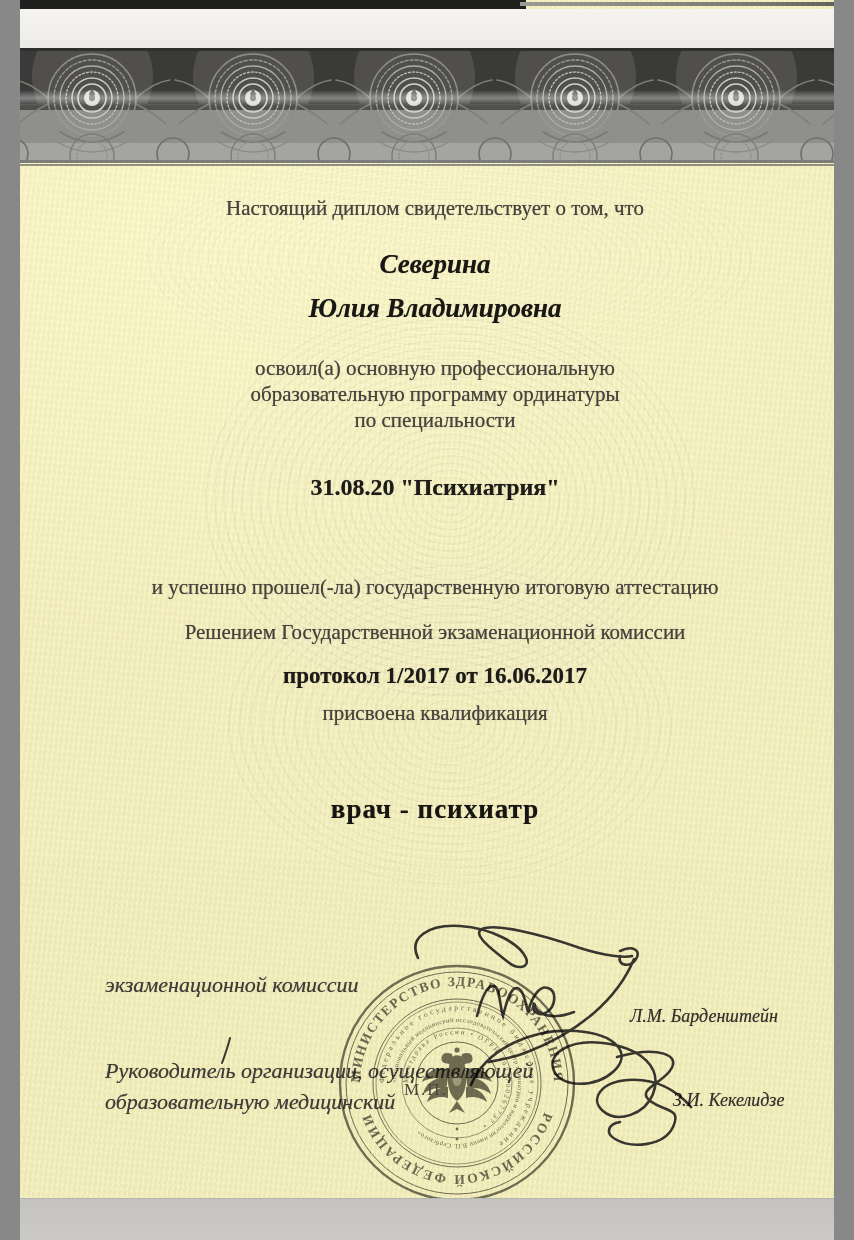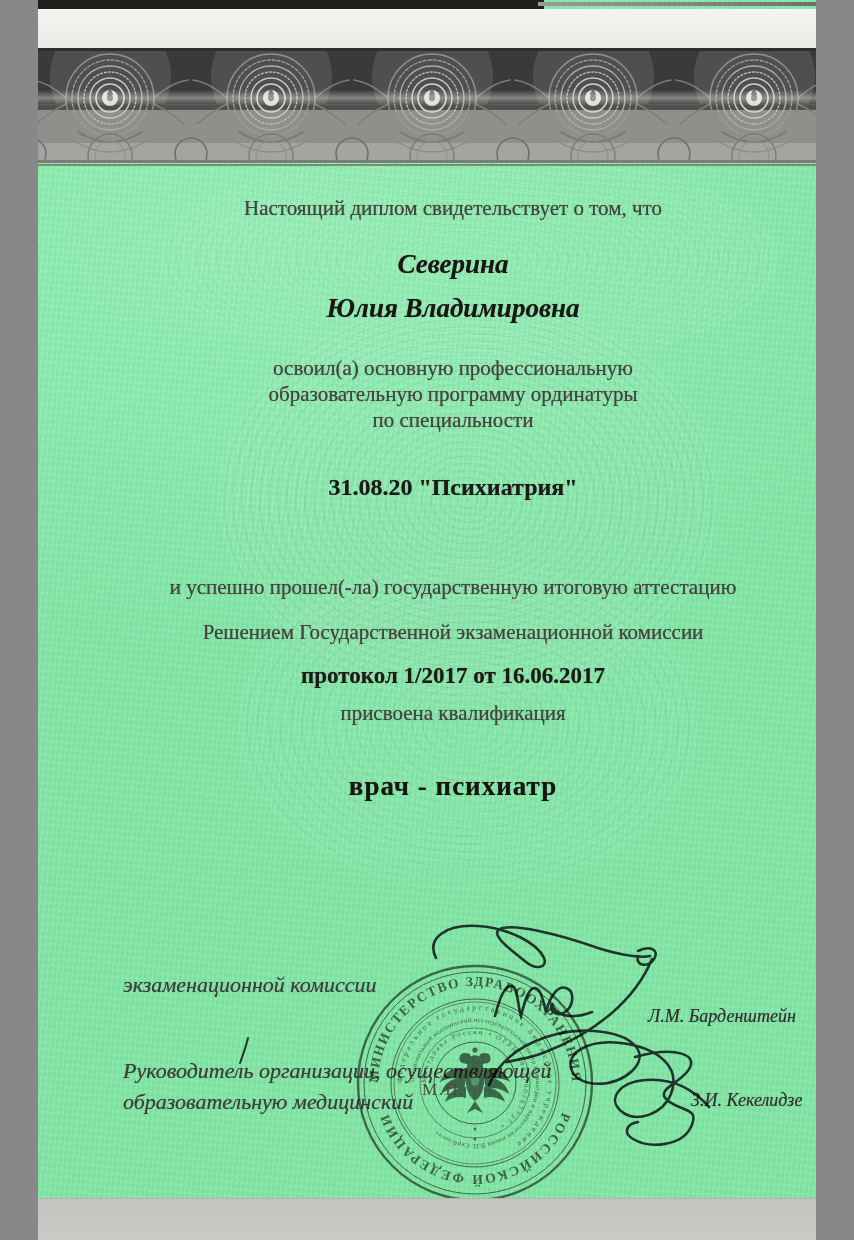--- a/index.html
+++ b/index.html
@@ -1,19 +1,20 @@
 <!DOCTYPE html>
 <html><head>
 <meta charset="utf-8">
 <style>
   html,body{margin:0;padding:0;background:#888;}
   #page{
     position:relative;width:778px;height:1240px;margin:0 auto;overflow:hidden;
-    background:#86efac;
+    background:#fef9c3;
     font-family:"Liberation Serif","DejaVu Serif",serif;
+    padding-left:36px;
   }
   
   .texture{position:absolute;inset:0;pointer-events:none;
     background:
       repeating-linear-gradient(96deg, rgba(255,255,255,.05) 0 2px, rgba(0,0,0,.022) 2px 5px),
       repeating-linear-gradient(4deg, rgba(255,255,255,.03) 0 3px, rgba(0,0,0,.012) 3px 7px),
       radial-gradient(900px 500px at 30% 18%, rgba(255,255,255,.10), rgba(0,0,0,.03) 85%);
   }
   .crosshatch{position:absolute;left:0;top:860px;width:854px;height:360px;pointer-events:none;opacity:.5;
     background:
@@ -42,21 +43,21 @@
   .name1      {top:249px;font-size:27px;font-weight:bold;font-style:italic;color:#181713;}
   .name2      {top:293px;font-size:27px;font-weight:bold;font-style:italic;color:#181713;}
   .prog1      {top:356px;font-size:21px;}
   .prog2      {top:382px;font-size:21px;}
   .prog3      {top:408px;font-size:21px;}
   .spec       {top:474px;font-size:24px;font-weight:bold;color:#1c1b18;}
   .attest     {top:575px;font-size:21px;}
   .commission {top:620px;font-size:21px;}
   .protocol   {top:663px;font-size:23px;font-weight:bold;color:#1c1b18;}
   .qualintro  {top:701px;font-size:21px;}
-  .qualif     {top:771px;font-size:27px;font-weight:bold;color:#161511;letter-spacing:1px;}
+  .qualif     {top:794px;font-size:27px;font-weight:bold;color:#161511;letter-spacing:1px;}
   
   .sig-title{position:absolute;left:85px;font-size:22px;font-style:italic;color:#3e3c38;
     white-space:nowrap;line-height:31px;text-shadow:0 0 .7px rgba(70,66,60,.7);}
   .sig-title.chair{top:969px;}
   .sig-title.head{top:1055px;}
   .sig-name{position:absolute;font-size:18px;font-style:italic;color:#34322e;white-space:nowrap;
     text-shadow:0 0 .7px rgba(70,66,60,.7);}
   .sig-name.chair{left:610px;top:1006px;}
   .sig-name.head{left:653px;top:1090px;}
   .mp{position:absolute;left:384px;top:1080px;font-size:17px;color:#4a4841;letter-spacing:2px;}

